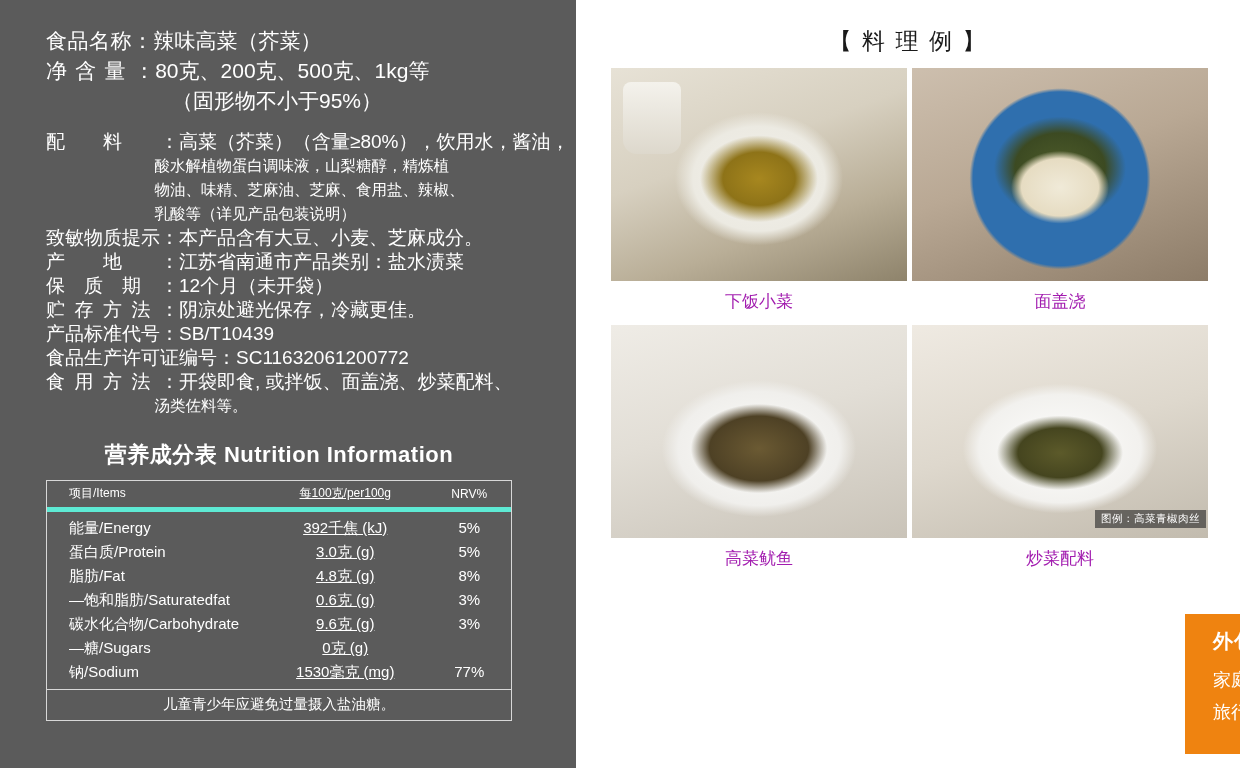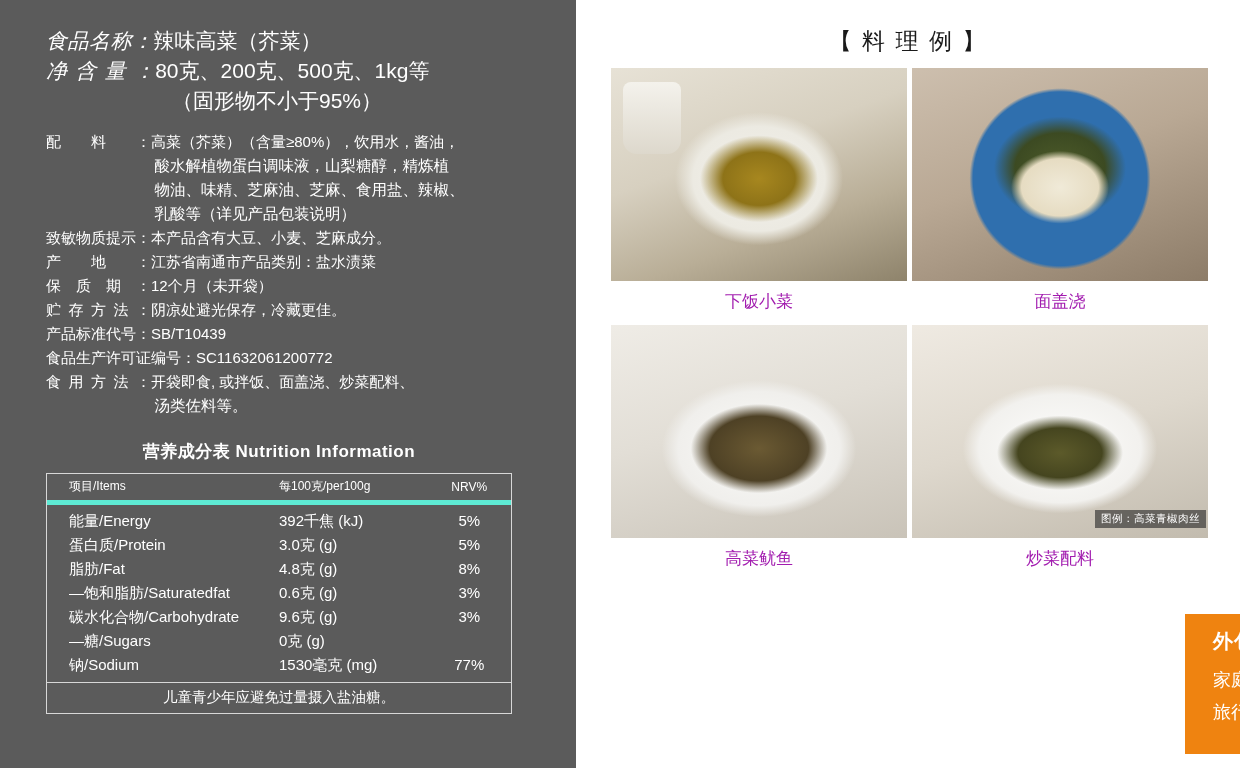--- a/index.html
+++ b/index.html
@@ -29,40 +29,39 @@
   .hdr-block { margin-bottom: 14px; }
   .hdr-line {
     display: flex;
     align-items: baseline;
     font-size: 21px;
     line-height: 30px;
     white-space: nowrap;
   }
   .hdr-label {
     letter-spacing: 0.5px;
-    font-style: italic;
   }
   .hdr-label.spaced {
     display: inline-block;
     width: 5.2em;
     text-align: justify;
     text-align-last: justify;
   }
   .hdr-value { }
   .hdr-cont {
     padding-left: 6.0em;
     font-size: 21px;
     line-height: 30px;
   }
 
   .info-block { margin-top: 8px; }
   .info-row {
     display: flex;
     align-items: flex-end;
-    font-size: 15px;
+    font-size: 19px;
     line-height: 24px;
     white-space: nowrap;
   }
   .info-label {
     display: inline-block;
     flex: 0 0 auto;
   }
   .info-label.j6 {
     width: 7.0em;
     text-align: justify;
@@ -76,21 +75,21 @@
     white-space: nowrap;
   }
 
   
   #nutrition {
     margin-top: 22px;
     width: 466px;
   }
   #nutrition-title {
     text-align: center;
-    font-size: 17px;
+    font-size: 22px;
     font-weight: bold;
     letter-spacing: 0.5px;
     margin-bottom: 10px;
   }
   .ntable {
     border: 1px solid #d8d8d8;
     padding: 0;
   }
   table.nt {
     width: 100%;
@@ -100,21 +99,21 @@
   table.nt th, table.nt td {
     padding: 1px 0;
     font-weight: normal;
   }
   table.nt thead th {
     border-bottom: 5px solid #5eead4;
     padding: 4px 0 5px 0;
     font-size: 12px;
   }
   .col-item { text-align: left; padding-left: 22px !important; width: 50%; }
-  .col-per  { text-align: left; padding-right: 16px !important; width: 32%; }
+  .col-per  { text-align: center; padding-right: 16px !important; width: 32%; text-decoration: underline; }
   .col-nrv  { text-align: center; width: 18%; }
   .nt-body td { line-height: 22px; }
   .nt-body tr:first-child td { padding-top: 5px; }
   .nt-body tr:last-child td { padding-bottom: 6px; }
   .nt-footer {
     border-top: 1px solid #d8d8d8;
     text-align: center;
     font-size: 14.5px;
     padding: 5px 0 6px 0;
   }

